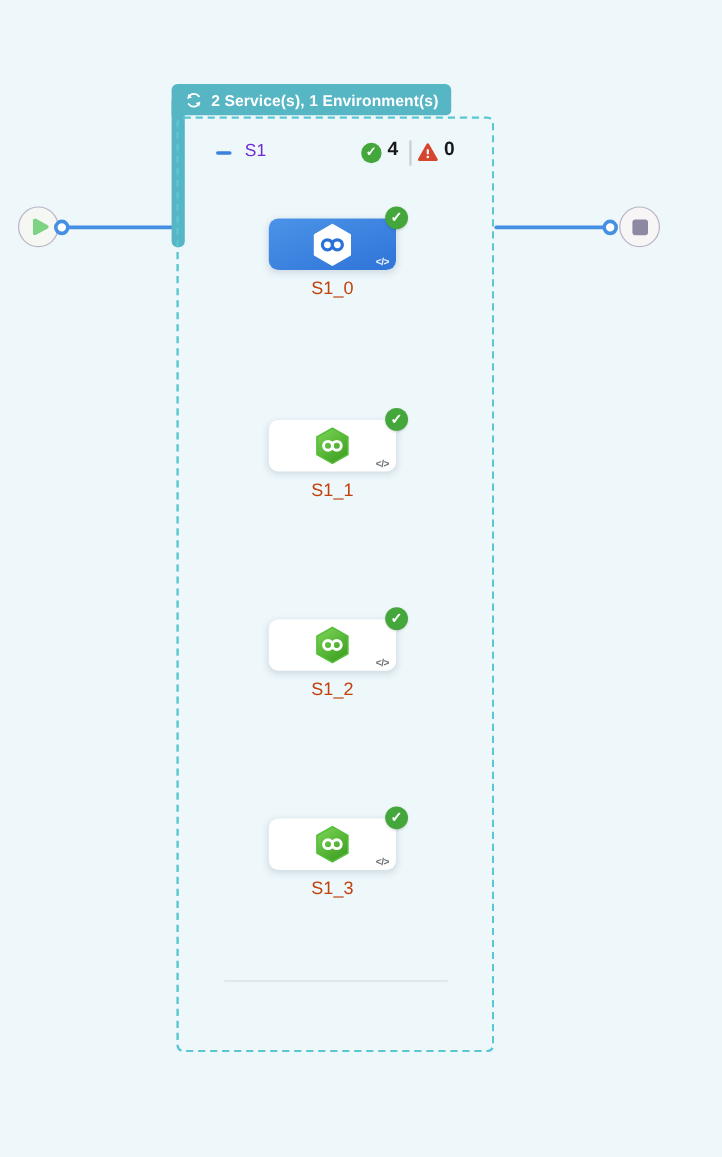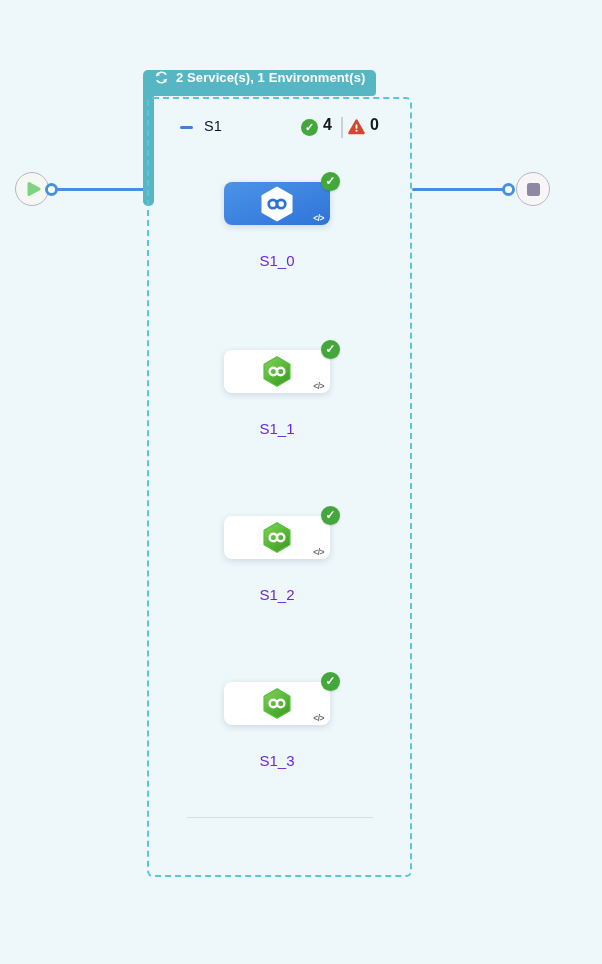--- a/index.html
+++ b/index.html
@@ -2,40 +2,40 @@
 <html><head>
 <meta charset="utf-8">
 <style>
   * { margin:0; padding:0; box-sizing:border-box; }
   body { background:#edf6fa; font-family:"Liberation Sans", sans-serif; }
   .canvas { position:relative; width:602px; height:964px; background:#eef7fa; overflow:hidden; }
 
   
   .stage-badge {
     position:absolute; left:143px; top:70px; height:26px; z-index:3;
-    display:flex; align-items:flex-start; gap:7px; padding:0 11px;
+    display:flex; align-items:center; gap:7px; padding:0 11px;
     background:#56b6c4; color:#fff; font-size:13px; font-weight:700;
     border-radius:5px 5px 4px 0; cursor:pointer; letter-spacing:.1px;
   }
   .accent-bar {
     position:absolute; left:143px; top:84px; width:11px; height:122px;
     background:#56b6c4; border-radius:0 0 5px 5px; z-index:1;
   }
 
   
   .stage-box {
     position:absolute; left:147px; top:97px; width:265px; height:780px;
     border:2px dashed #5ac7d4; border-radius:6px; z-index:2;
   }
 
   
   .collapse-minus { position:absolute; left:31px; top:27px; width:13px; height:3px;
     background:#3c82dd; border-radius:2px; cursor:pointer; }
   .stage-name { position:absolute; left:55px; top:19px; font-size:14.5px; font-weight:500;
-    color:#0f172a; cursor:pointer; }
+    color:#6d28d9; cursor:pointer; }
   .ok-circle { position:absolute; left:152px; top:20px; width:17px; height:17px;
     border-radius:50%; background:#43a73c; color:#fff; font-size:11px; font-weight:700;
     line-height:17px; text-align:center; }
   .ok-count { position:absolute; left:174px; top:17px; font-size:16px; font-weight:600; color:#16191c; }
   .v-div { position:absolute; left:192px; top:18px; width:1.5px; height:21px; background:#ccd0d8; }
   .warn-icon { position:absolute; left:199px; top:20px; }
   .err-count { position:absolute; left:221px; top:17px; font-size:16px; font-weight:600; color:#16191c; }
 
   
   .link { position:absolute; top:187.5px; height:3px; background:#4590e2; border-radius:2px; }
@@ -55,21 +55,21 @@
   .node { position:absolute; left:75px; width:106px; text-align:center; cursor:pointer; }
   .card { position:relative; width:106px; height:43px; border-radius:8px; background:#fff;
     box-shadow:0 2px 6px rgba(63,84,122,.18); display:flex; align-items:center; justify-content:center; }
   .card.selected { background:linear-gradient(160deg,#4b93e8,#2f74d8); }
   .check-badge { position:absolute; right:-10px; top:-10px; width:19px; height:19px;
     border-radius:50%; background:#43a73c; color:#fff; font-size:12px; font-weight:700;
     line-height:19px; text-align:center; box-shadow:0 1px 2px rgba(0,0,0,.15); }
   .code-glyph { position:absolute; right:6px; bottom:2px; font-size:8.5px; font-weight:700;
     color:#6b7075; letter-spacing:-.5px; }
   .card.selected .code-glyph { color:rgba(255,255,255,.92); }
-  .node-label { margin-top:27px; font-size:15px; color:#6d28d9; }
+  .node-label { margin-top:7px; font-size:15px; color:#c2410c; }
 
   
   .h-div { position:absolute; left:38px; top:718px; width:186px; height:1px; background:#d9dce6; }
   .max-conc { position:absolute; left:0; top:731px; width:100%; text-align:center;
     font-size:16px; font-weight:700; color:#5d5d76; letter-spacing:.2px; }
 </style>
 </head>
 <body>
 
 <div class="canvas">

